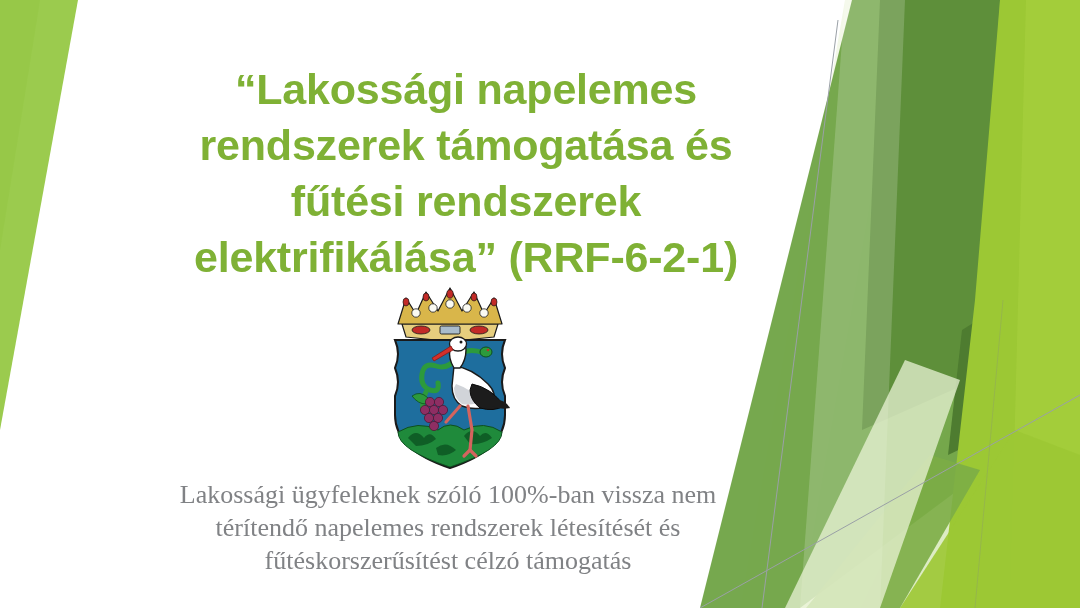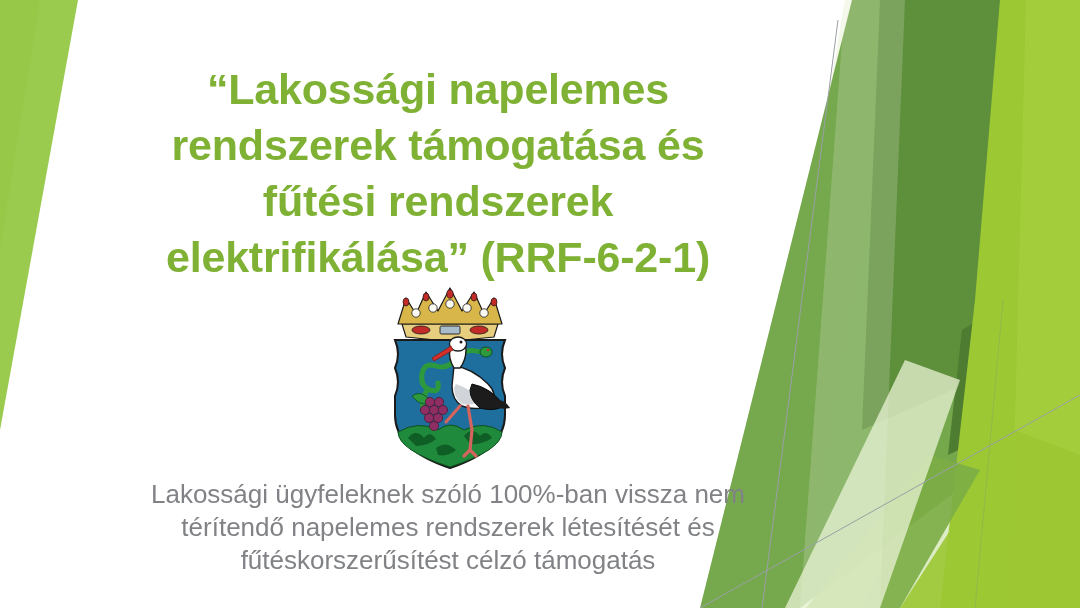--- a/index.html
+++ b/index.html
@@ -25,21 +25,21 @@
   }
   .content-layer {
     position: absolute;
     inset: 0;
     z-index: 5;
   }
 
   
   #title-block {
     position: absolute;
-    left: 108px;
+    left: 136px;
     top: 62px;
     width: 660px;
     text-align: center;
   }
   #title-text {
     margin: 0;
     font-family: "Liberation Sans", sans-serif;
     font-size: 43px;
     font-weight: bold;
     line-height: 1.30;
@@ -61,21 +61,21 @@
   
   #subtitle-block {
     position: absolute;
     left: 90px;
     top: 478px;
     width: 716px;
     text-align: center;
   }
   #subtitle-text {
     margin: 0;
-    font-family: Liberation Sans, sans-serif;
+    font-family: Liberation Serif, serif;
     font-size: 26px;
     font-weight: normal;
     line-height: 1.27;
     color: #808285;
     white-space: pre-line;
   }
 </style>
 </head>
 <body>
 

